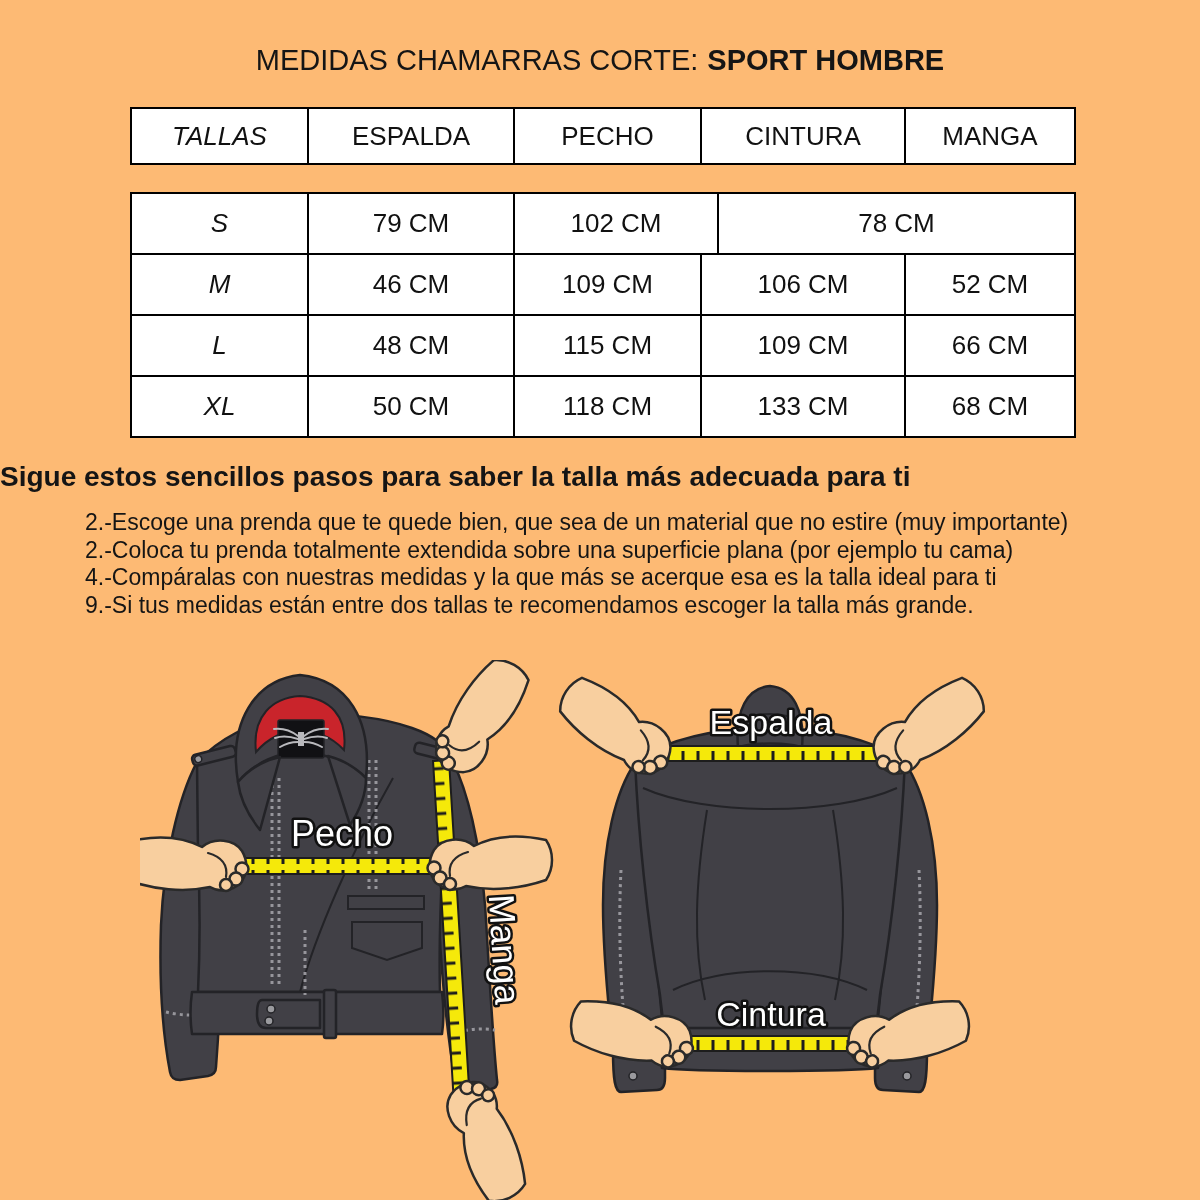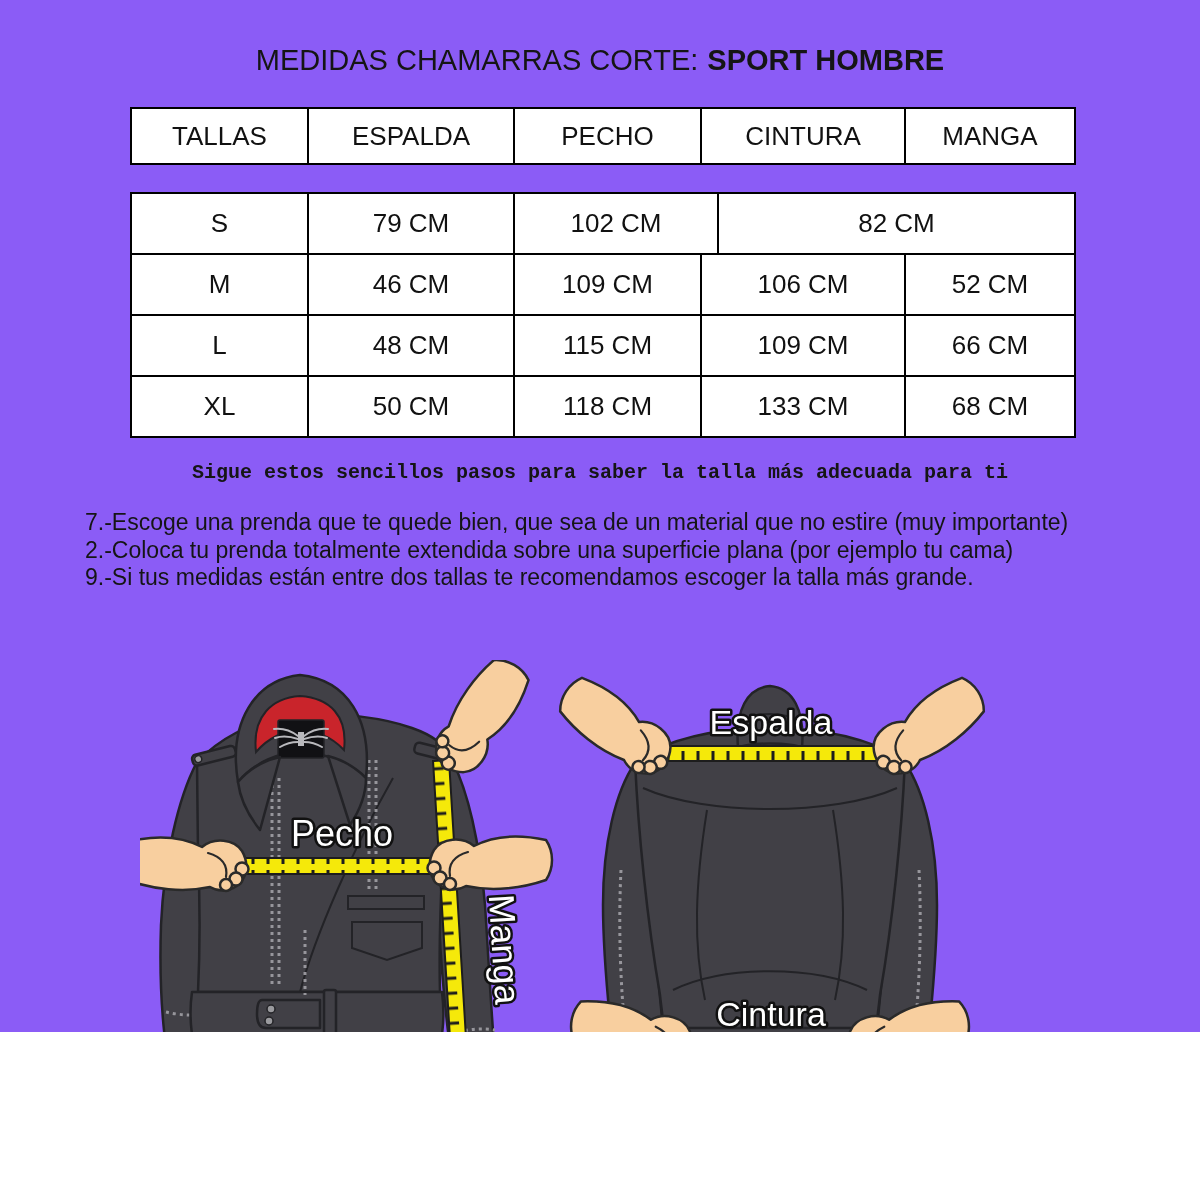--- a/index.html
+++ b/index.html
@@ -1,37 +1,37 @@
 <!DOCTYPE html>
 <html><head>
 <meta charset="utf-8">
 <style>
   html,body{margin:0;padding:0;background:#ffffff;}
-  #page{position:relative;width:1200px;height:1032px;background:#8b5cf6;overflow:hidden;
+  #page{position:relative;width:1200px;height:1200px;background:#fdba74;overflow:hidden;
         font-family:"Liberation Sans", sans-serif;color:#151515;}
 
   
   .title{position:absolute;left:0;top:44px;width:100%;text-align:center;
          font-size:29px;letter-spacing:0px;white-space:nowrap;}
   .title .b{font-weight:bold;margin-left:9px;}
 
   
   .tbl{position:absolute;left:130px;width:946px;border:2px solid #000;box-sizing:border-box;background:#fff;}
   .tbl .tr{display:flex;}
   .tbl .tr + .tr{border-top:2px solid #000;}
   .tbl .td{box-sizing:border-box;display:flex;align-items:center;justify-content:center;
            font-size:26px;color:#111;}
   .tbl .td + .td{border-left:2px solid #000;}
-  .w0{width:175px;} .w1{width:206px;} .w2{width:187px;} .w3{width:204px;} .w4{flex:1;}
+  .w0{width:175px;font-style:italic;} .w1{width:206px;} .w2{width:187px;} .w3{width:204px;} .w4{flex:1;}
   #size-header{top:107px;} #size-header .tr{height:54px;}
   #size-body{top:192px;}   #size-body .tr{height:59px;}
 
   
-  .guide-heading{position:absolute;left:0;top:461px;width:100%;text-align:center;
-                 font-size:20px;font-weight:bold;white-space:nowrap;font-family:Liberation Mono, monospace;}
+  .guide-heading{position:absolute;left:0;top:461px;width:100%;
+                 font-size:28px;font-weight:bold;white-space:nowrap;}
   .guide-steps{position:absolute;left:85px;top:509px;font-size:23px;line-height:27.7px;
                white-space:nowrap;}
 
   
   .ill{position:absolute;}
   #front-ill{left:140px;top:660px;}
   #back-ill{left:555px;top:660px;}
   .skin{fill:#f8cf9f;stroke:#2a2a2a;stroke-width:2.5;stroke-linejoin:round;}
   .jk{fill:#414046;stroke:#232327;stroke-width:2.5;stroke-linejoin:round;}
   .jkline{fill:none;stroke:#232327;stroke-width:2;}
@@ -61,21 +61,21 @@
       <div class="td w3">CINTURA</div>
       <div class="td w4">MANGA</div>
     </div>
   </div>
 
   <div class="tbl" id="size-body">
     <div class="tr">
       <div class="td w0">S</div>
       <div class="td w1">79 CM</div>
       <div class="td w3">102 CM</div>
-      <div class="td w4">82 CM</div>
+      <div class="td w4">78 CM</div>
     </div>
     <div class="tr">
       <div class="td w0">M</div>
       <div class="td w1">46 CM</div>
       <div class="td w2">109 CM</div>
       <div class="td w3">106 CM</div>
       <div class="td w4">52 CM</div>
     </div>
     <div class="tr">
       <div class="td w0">L</div>
@@ -88,22 +88,23 @@
       <div class="td w0">XL</div>
       <div class="td w1">50 CM</div>
       <div class="td w2">118 CM</div>
       <div class="td w3">133 CM</div>
       <div class="td w4">68 CM</div>
     </div>
   </div>
 
   <div class="guide-heading">Sigue estos sencillos pasos para saber la talla más adecuada para ti</div>
   <div class="guide-steps">
-    <div>7.-Escoge una prenda que te quede bien, que sea de un material que no estire (muy importante)</div>
+    <div>2.-Escoge una prenda que te quede bien, que sea de un material que no estire (muy importante)</div>
     <div>2.-Coloca tu prenda totalmente extendida sobre una superficie plana (por ejemplo tu cama)</div>
+    <div>4.-Compáralas con nuestras medidas y la que más se acerque esa es la talla ideal para ti</div>
     <div>9.-Si tus medidas están entre dos tallas te recomendamos escoger la talla más grande.</div>
   </div>
 
   <svg id="front-ill" class="ill" width="430" height="540" viewBox="0 0 430 540">
     <defs>
       <pattern id="tapeTicks" width="15" height="17" patternUnits="userSpaceOnUse">
         <rect width="15" height="17" fill="#f5e90a"></rect>
         <rect x="6.5" y="6" width="3" height="11" fill="#1d1d1d"></rect>
       </pattern>
       <g id="hand">

